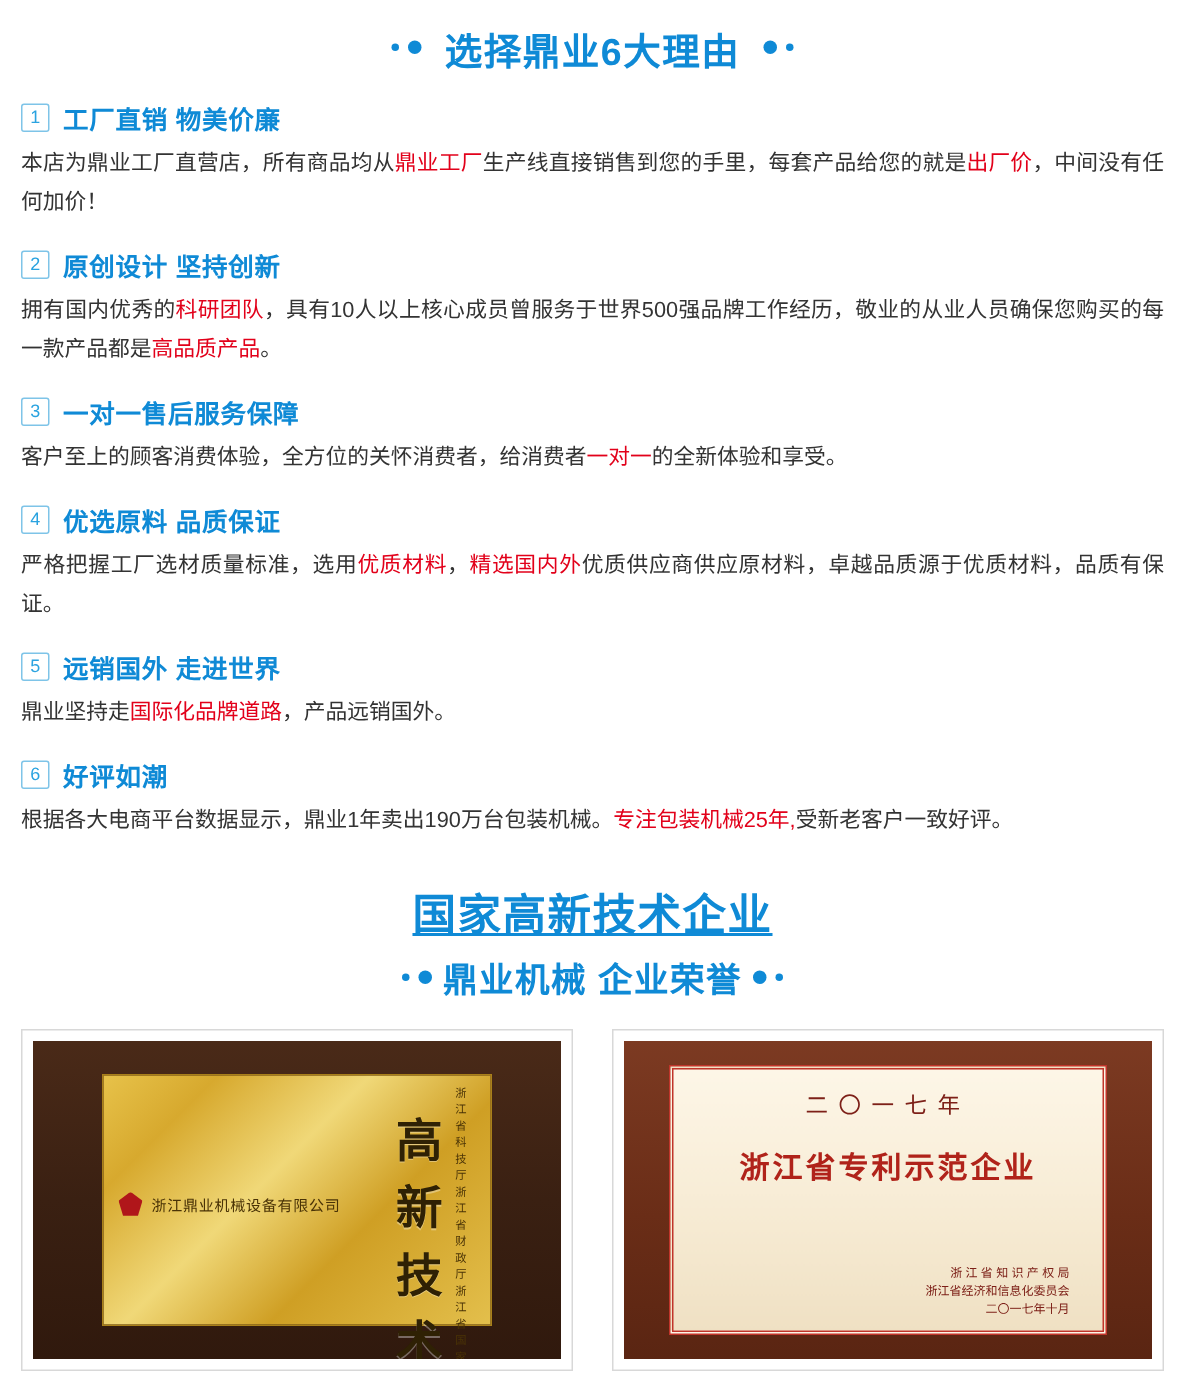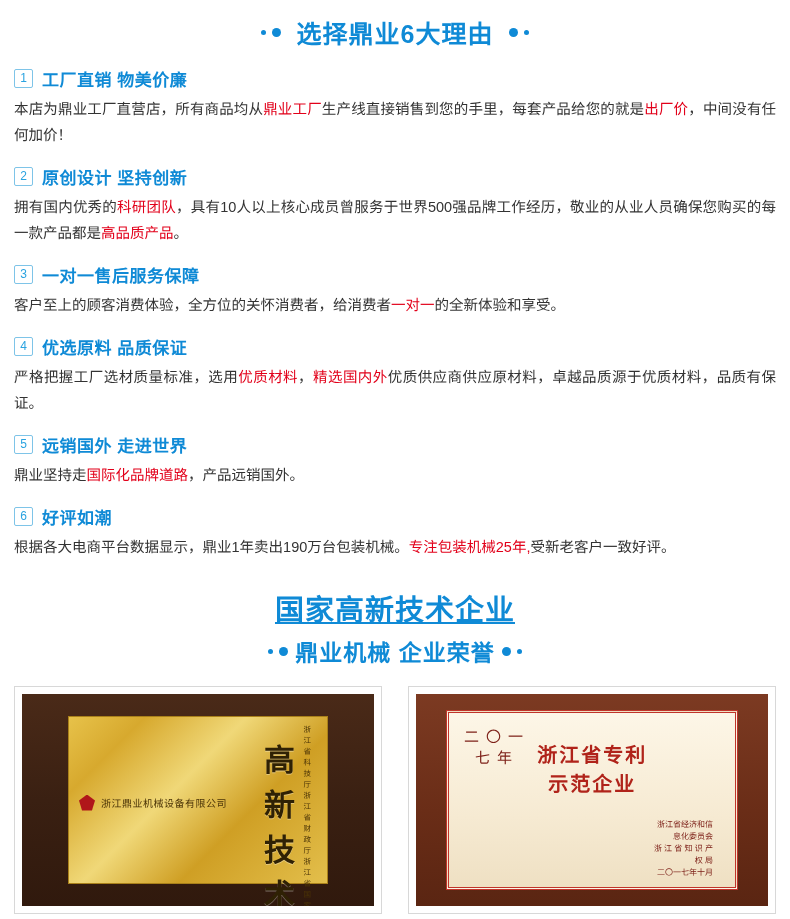--- a/index.html
+++ b/index.html
@@ -208,21 +208,21 @@
     padding: 16px 30px;
     box-sizing: border-box;
   }
   .c2-plaque {
     height: 100%;
     background: linear-gradient(180deg, #fdf6e7 0%, #f6ead2 60%, #efe0c3 100%);
     border: 3px double #c0342a;
     box-sizing: border-box;
     padding: 10px 14px 6px 14px;
     display: flex;
-    flex-direction: row;
+    flex-direction: column;
     color: #8a1b15;
     position: relative;
     justify-content: space-between;
   }
   .c2-year {
     text-align: center;
     font-size: 15px;
     letter-spacing: 7px;
     color: #7d2018;
     margin-top: 2px;
@@ -351,22 +351,22 @@
     </div>
 
     <div class="cert-card">
       <div class="cert-frame">
         <div class="cert-inner">
           <div class="c2-wood">
             <div class="c2-plaque">
               <div class="c2-year">二〇一七年</div>
               <div class="c2-main">浙江省专利示范企业</div>
               <div class="c2-lines">
+                <div>浙 江 省 知 识 产 权 局</div>
                 <div>浙江省经济和信息化委员会</div>
-                <div>浙 江 省 知 识 产 权 局</div>
                 <div>二〇一七年十月</div>
               </div>
             </div>
           </div>
         </div>
       </div>
       <div class="cert-caption">专利示范企业</div>
     </div>
 
   </div>

